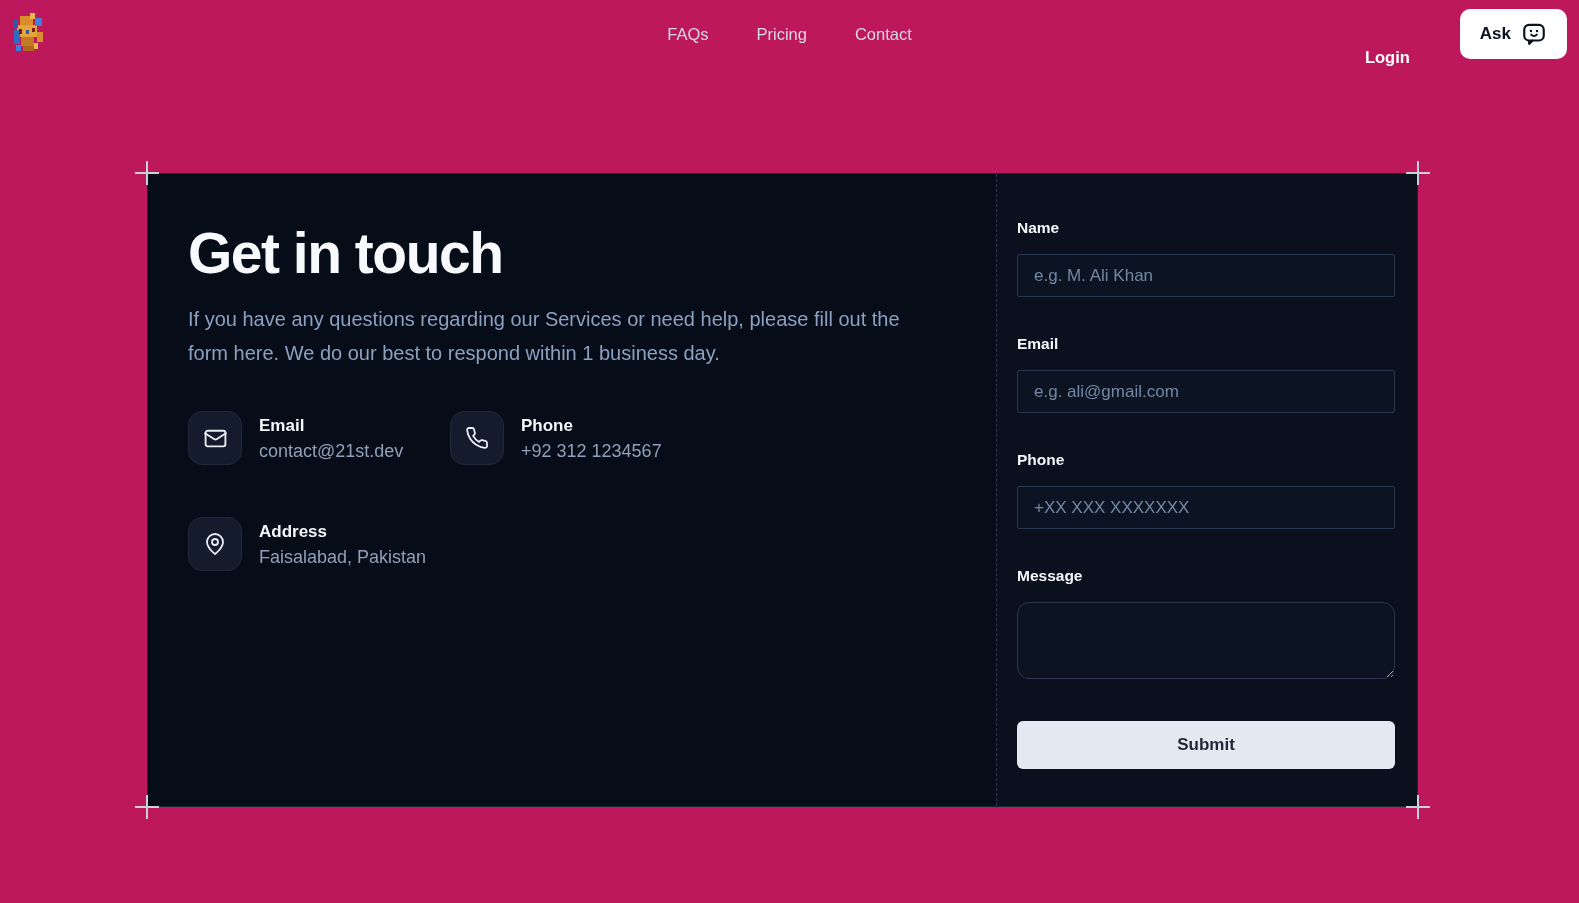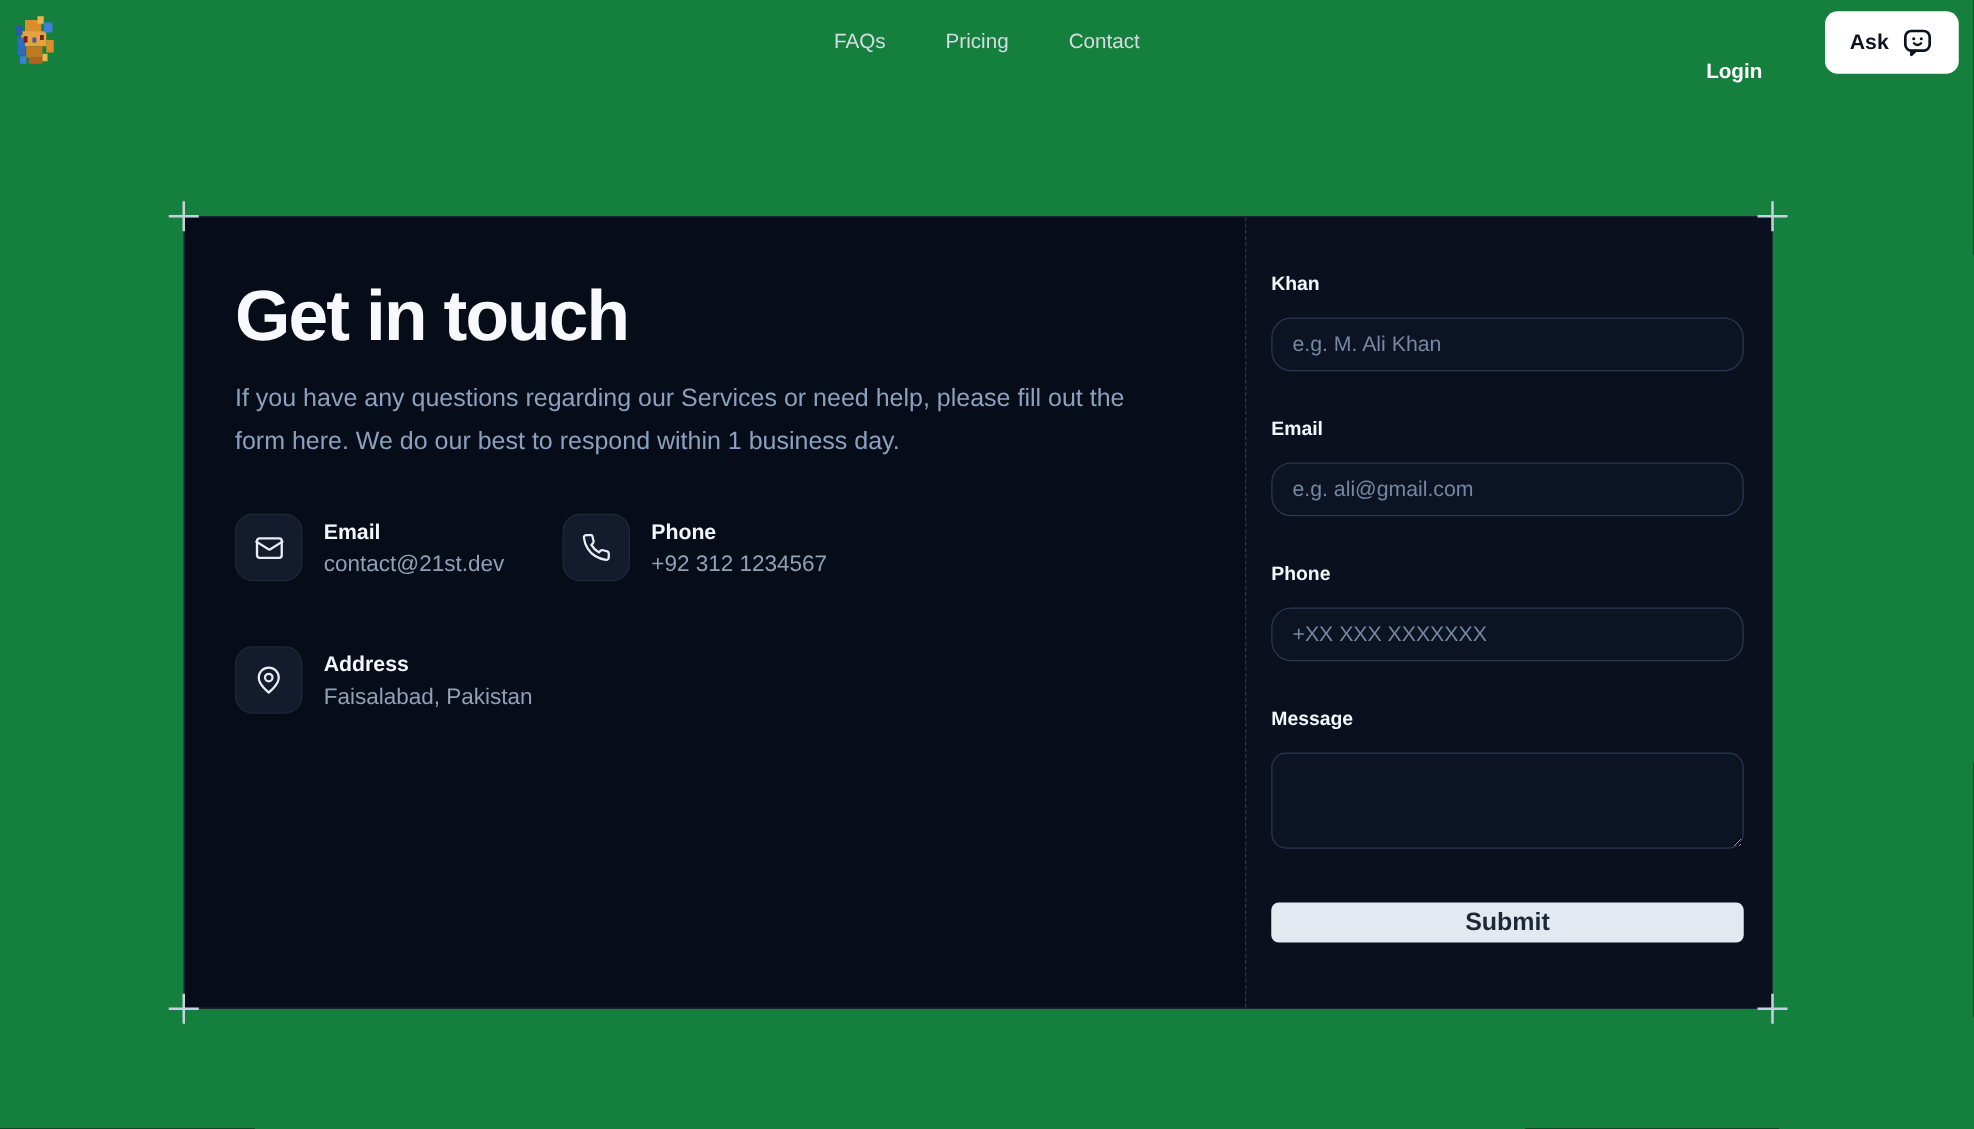--- a/index.html
+++ b/index.html
@@ -1,19 +1,19 @@
 <!DOCTYPE html>
 <html><head>
 <meta charset="utf-8">
 <style>
   * { margin:0; padding:0; box-sizing:border-box; }
   html,body { background:#02050d; }
   .canvas {
     position:relative; width:1579px; height:903px;
-    background:#15803d; overflow:hidden;
+    background:#be185d; overflow:hidden;
     font-family:"Liberation Sans", sans-serif;
   }
 
   
   .header { position:absolute; top:0; left:0; right:0; height:67px;
     display:flex; align-items:center; padding:0 12px 0 8px; }
   .logo-wrap { width:40px; height:48px; display:flex; align-items:center; justify-content:center; cursor:pointer; }
   .nav { position:absolute; left:50%; top:50%; transform:translate(-50%,-50%);
     display:flex; gap:48px; }
   .nav a { color:#d6dbe3; font-size:16.5px; font-weight:500; text-decoration:none; cursor:pointer; }
@@ -44,28 +44,28 @@
     flex:0 0 auto; }
   .icon-box svg { stroke:#e8edf4; }
   .card-title { font-size:17px; font-weight:700; color:#f4f7fb; margin-top:5px; }
   .card-value { font-size:18px; color:#90a0b8; margin-top:5px; }
 
   
   .field-group { margin-bottom:38px; }
   .field-label { display:block; font-size:15.5px; font-weight:700; color:#f4f7fb;
     margin-bottom:17px; }
   .field-input, .field-textarea {
-    width:100%; background:#0c1424; border:1px solid #2b3651; border-radius:16px;
+    width:100%; background:#0c1424; border:1px solid #2b3651; border-radius:2px;
     color:#cbd5e1; font-size:17px; padding:4px 16px;
     font-family:"Liberation Sans", sans-serif; outline:none; }
   .field-input { height:43px; }
   .field-input::placeholder, .field-textarea::placeholder { color:#7487a3; }
   .field-textarea { height:77px; padding:10px 16px; resize:vertical; border-radius:12px; }
-  .submit-btn { width:100%; height:32px; background:#e3e9f1; color:#1d2736;
-    font-size:20px; font-weight:700; border:none; border-radius:6px; cursor:pointer;
+  .submit-btn { width:100%; height:48px; background:#e3e9f1; color:#1d2736;
+    font-size:17px; font-weight:700; border:none; border-radius:6px; cursor:pointer;
     font-family:"Liberation Sans", sans-serif; }
 
   
   .cross { position:absolute; width:24px; height:24px;
     transform:translate(-50%,-50%); pointer-events:none; }
   .cross .h { position:absolute; left:0; right:0; top:11px; height:2px; background:#c8d0dc; }
   .cross .v { position:absolute; top:0; bottom:0; left:11px; width:2px; background:#c8d0dc; }
 </style>
 </head>
 <body>
@@ -158,21 +158,21 @@
             <div class="card-value">Faisalabad, Pakistan</div>
           </div>
         </div>
 
       </div>
     </div>
 
     <div class="right-col">
 
       <div class="field-group">
-        <label class="field-label">Khan</label>
+        <label class="field-label">Name</label>
         <input class="field-input" type="text" value="" placeholder="e.g. M. Ali Khan" style="">
       </div>
 
       <div class="field-group">
         <label class="field-label">Email</label>
         <input class="field-input" type="text" value="" placeholder="e.g. ali@gmail.com" style="">
       </div>
 
       <div class="field-group">
         <label class="field-label">Phone</label>

